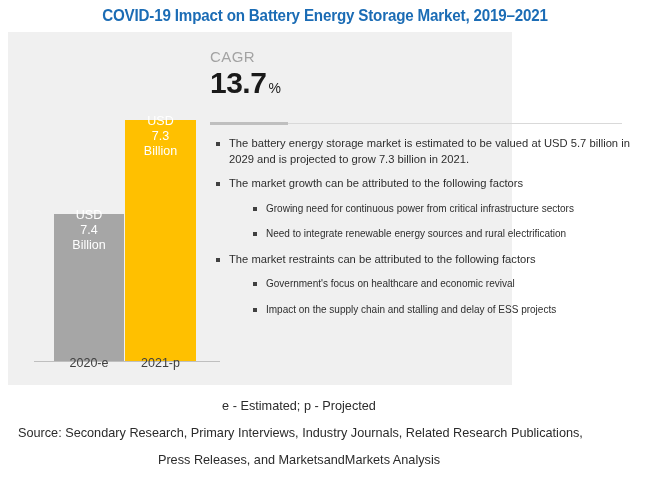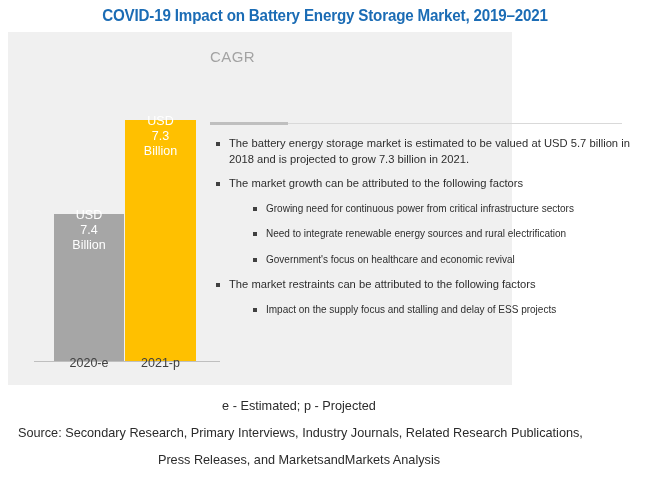--- a/index.html
+++ b/index.html
@@ -192,20 +192,24 @@
 </style>
 </head>
 <body>
 
 <div id="chart-title">COVID-19 Impact on Battery Energy Storage Market, 2019–2021</div>
 
 <div id="panel">
 
   <div id="cagr-block">
     <div id="cagr-label">CAGR</div>
+    <div id="cagr-value-row">
+      <span id="cagr-value">13.7</span>
+      <span id="cagr-unit">%</span>
+    </div>
   </div>
 
   <div id="separator">
     <div id="separator-accent"></div>
   </div>
 
   <div id="chart-area">
 
     <div class="bar" id="bar-2020" style="height:147px;background:#a6a6a6;">
       <div class="bar-labels">
@@ -226,51 +230,51 @@
     <div id="axis-line"></div>
 
     <div class="tick-label" id="tick-2020">2020-e</div>
     <div class="tick-label" id="tick-2021">2021-p</div>
   </div>
 
   <div id="bullets">
 
     <div class="bullet-row level-1">
       <span class="bullet-mark"></span>
-      <span class="bullet-text">The battery energy storage market is estimated to be valued at USD 5.7 billion in 2018 and is projected to grow 7.3 billion in 2021.</span>
+      <span class="bullet-text">The battery energy storage market is estimated to be valued at USD 5.7 billion in 2029 and is projected to grow 7.3 billion in 2021.</span>
     </div>
 
     <div class="bullet-row level-1">
       <span class="bullet-mark"></span>
       <span class="bullet-text">The market growth can be attributed to the following factors</span>
     </div>
 
     <div class="bullet-row level-2">
       <span class="bullet-mark"></span>
       <span class="bullet-text">Growing need for continuous power from critical infrastructure sectors</span>
     </div>
 
     <div class="bullet-row level-2">
       <span class="bullet-mark"></span>
       <span class="bullet-text">Need to integrate renewable energy sources and rural electrification</span>
     </div>
 
+    <div class="bullet-row level-1">
+      <span class="bullet-mark"></span>
+      <span class="bullet-text">The market restraints can be attributed to the following factors</span>
+    </div>
+
     <div class="bullet-row level-2">
       <span class="bullet-mark"></span>
       <span class="bullet-text">Government's focus on healthcare and economic revival</span>
     </div>
 
-    <div class="bullet-row level-1">
-      <span class="bullet-mark"></span>
-      <span class="bullet-text">The market restraints can be attributed to the following factors</span>
-    </div>
-
-    <div class="bullet-row level-2">
-      <span class="bullet-mark"></span>
-      <span class="bullet-text">Impact on the supply focus and stalling and delay of ESS projects</span>
+    <div class="bullet-row level-2">
+      <span class="bullet-mark"></span>
+      <span class="bullet-text">Impact on the supply chain and stalling and delay of ESS projects</span>
     </div>
 
   </div>
 </div>
 
 <div id="footer">
   <div class="footer-line">e - Estimated; p - Projected</div>
   <div class="footer-line">Source: Secondary Research, Primary Interviews, Industry Journals, Related Research Publications,</div>
   <div class="footer-line">Press Releases, and MarketsandMarkets Analysis</div>
 </div>

